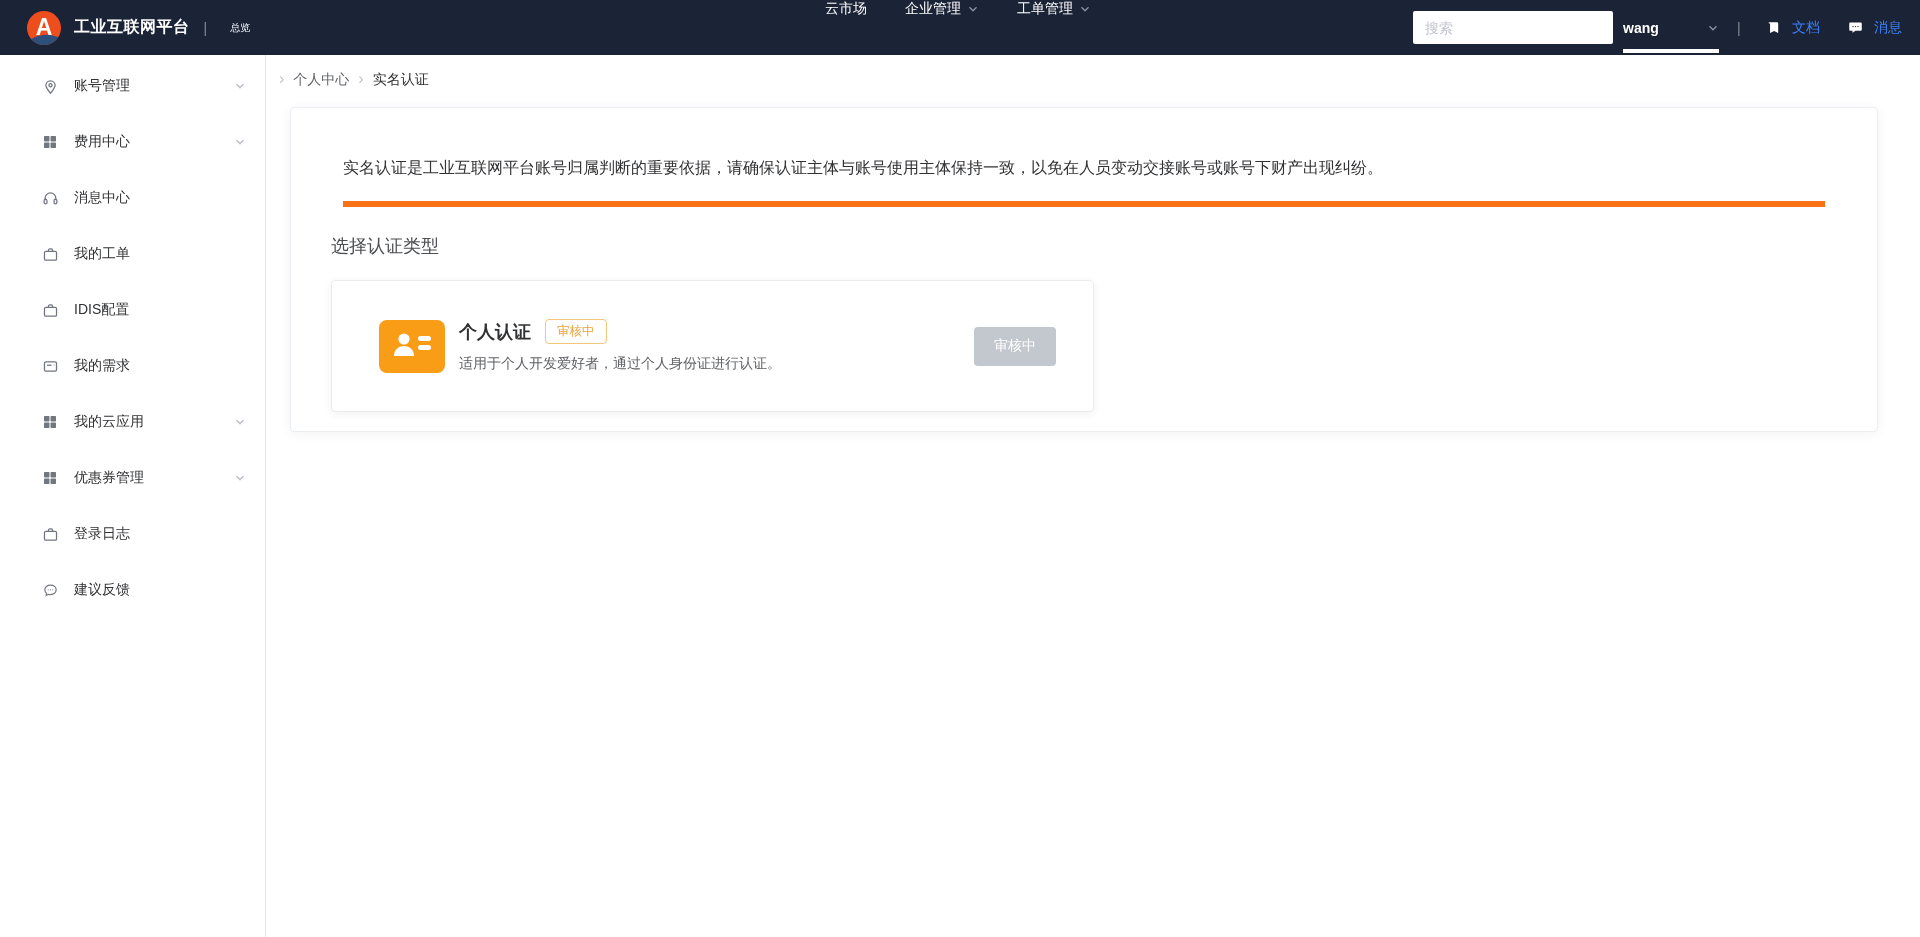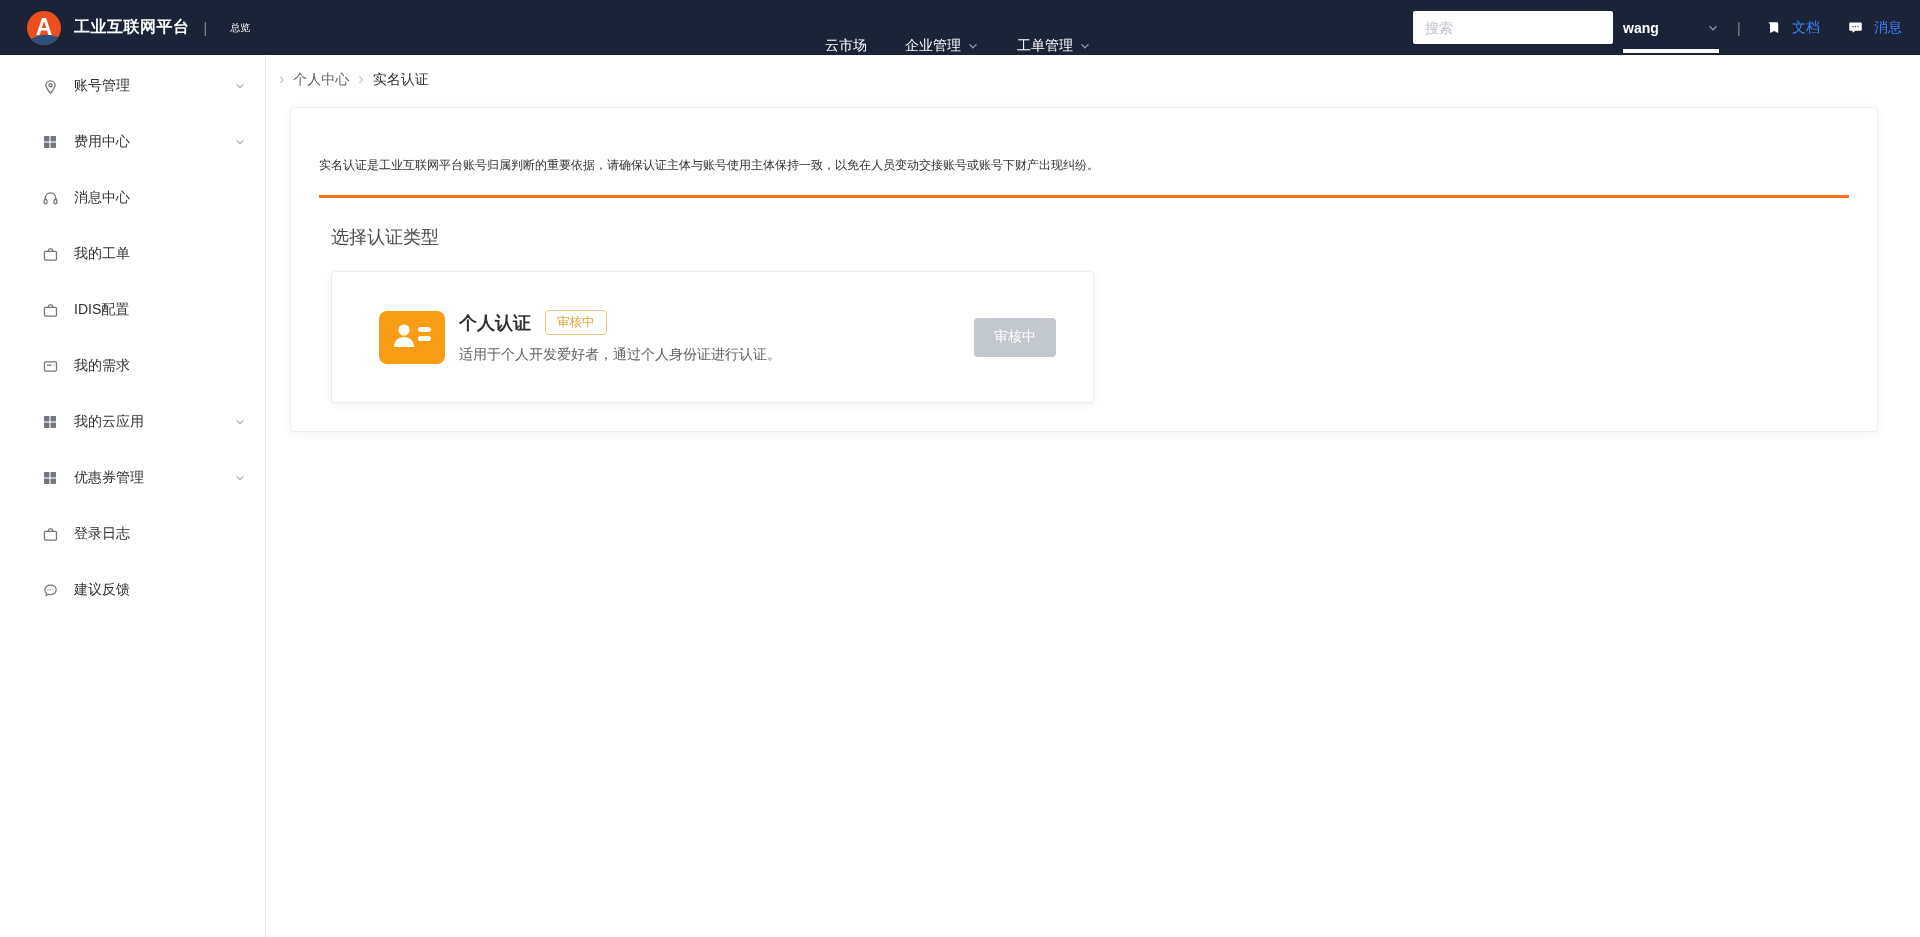--- a/index.html
+++ b/index.html
@@ -21,21 +21,21 @@
 
   
   .navbar{position:fixed;top:0;left:0;width:1920px;height:55px;background:var(--navbar-bg);z-index:50;}
   .navbar-left{position:absolute;left:27px;top:0;height:55px;display:flex;align-items:center;}
   .logo{width:34px;height:34px;border-radius:50%;background:var(--logo-orange);position:relative;overflow:hidden;flex:0 0 auto;}
   .logo::after{content:"";position:absolute;bottom:-7px;left:-5px;right:-5px;height:17px;background:var(--logo-blue);border-radius:50% 50% 0 0/90% 90% 0 0;transform:rotate(-7deg);}
   .logo-letter{position:absolute;inset:0;display:flex;align-items:center;justify-content:center;color:#fff;font-weight:bold;font-size:23px;z-index:2;line-height:1;}
   .brand{color:#fff;font-size:16px;font-weight:bold;margin-left:13px;letter-spacing:.5px;}
   .nav-divider{color:rgba(255,255,255,.45);margin:0 14px;font-size:14px;}
   .overview{color:#fff;font-size:10px;cursor:pointer;margin-left:9px;}
-  .nav-menu{position:absolute;left:825px;top:0;height:55px;display:flex;align-items:flex-end;gap:38px;}
+  .nav-menu{position:absolute;left:825px;top:0;height:55px;display:flex;align-items:flex-start;gap:38px;}
   .nav-menu-item{display:flex;align-items:center;gap:6px;color:#fff;font-size:14px;cursor:pointer;white-space:nowrap;}
   .nav-menu-item .chev{color:#8b93a5;display:flex;}
   .search-box{position:absolute;left:1413px;top:11px;width:200px;height:33px;border-radius:2px;border:none;background:#fff;padding:0 12px;font-size:14px;color:var(--text-dark);outline:none;font-family:inherit;}
   .search-box::placeholder{color:var(--text-light);}
   .user-menu{position:absolute;left:1623px;top:0;width:96px;height:55px;display:flex;align-items:center;justify-content:space-between;gap:7px;color:#fff;font-size:14px;font-weight:bold;cursor:pointer;}
   .user-menu .chev{color:#8b93a5;display:flex;}
   .user-menu::after{content:"";position:absolute;left:0;right:0;bottom:2px;height:4px;background:#fff;}
   .nav-divider2{position:absolute;left:1737px;top:0;height:55px;display:flex;align-items:center;color:rgba(255,255,255,.45);font-size:14px;}
   .nav-links{position:absolute;left:1766px;top:0;height:55px;display:flex;align-items:center;gap:28px;}
   .nav-link{display:flex;align-items:center;gap:11px;color:#3b82f6;font-size:14px;cursor:pointer;white-space:nowrap;}
@@ -49,21 +49,21 @@
   .side-item .schev{position:absolute;right:19px;color:#b8bdc6;display:flex;}
 
   
   .main{margin-left:250px;padding-top:55px;}
   .breadcrumb{margin:14px 0 0 29px;display:flex;align-items:center;gap:9px;font-size:14px;height:22px;}
   .breadcrumb .bsep{color:#c0c4cc;font-size:16px;line-height:1;transform:translateY(-1px);}
   .breadcrumb .bc-link{color:var(--text-mid);cursor:pointer;}
   .breadcrumb .bc-current{color:var(--text-dark);}
 
   .panel{margin:16px 42px 0 40px;height:325px;background:#fff;border:1px solid var(--border-light);border-radius:4px;box-shadow:0 2px 12px rgba(0,0,0,.05);}
-  .intro{margin:48px 28px 0;font-size:12px;color:var(--text-dark);line-height:1.5;padding-bottom:21px;border-bottom:3px solid #f97316;}
+  .intro{margin:48px 52px 0;font-size:16px;color:var(--text-dark);line-height:1.5;padding-bottom:21px;border-bottom:6px solid #f97316;}
   .section-title{margin:27px 40px 0;font-size:18px;color:#4c4e52;}
   .auth-card{margin:22px 40px 0;width:763px;height:132px;background:#fff;border:1px solid #eaecf0;border-radius:4px;box-shadow:0 2px 10px rgba(0,0,0,.06);display:flex;align-items:center;padding:0 37px 0 47px;}
   .auth-icon{width:66px;height:53px;border-radius:8px;background:var(--accent-orange);display:flex;align-items:center;justify-content:center;flex:0 0 auto;}
   .auth-body{flex:1;margin-left:14px;}
   .auth-title-row{display:flex;align-items:center;}
   .auth-title{font-size:18px;font-weight:bold;color:var(--text-dark);}
   .auth-badge{margin-left:14px;padding:3px 11px;border:1px solid var(--badge-border);border-radius:4px;color:var(--badge-orange);font-size:12.5px;background:#fff;}
   .auth-desc{margin-top:11px;font-size:14px;color:var(--text-mid);}
   .auth-btn{width:82px;height:39px;border:none;border-radius:4px;background:var(--disabled-gray);color:#fff;font-size:14px;cursor:not-allowed;font-family:inherit;flex:0 0 auto;}
 </style>

